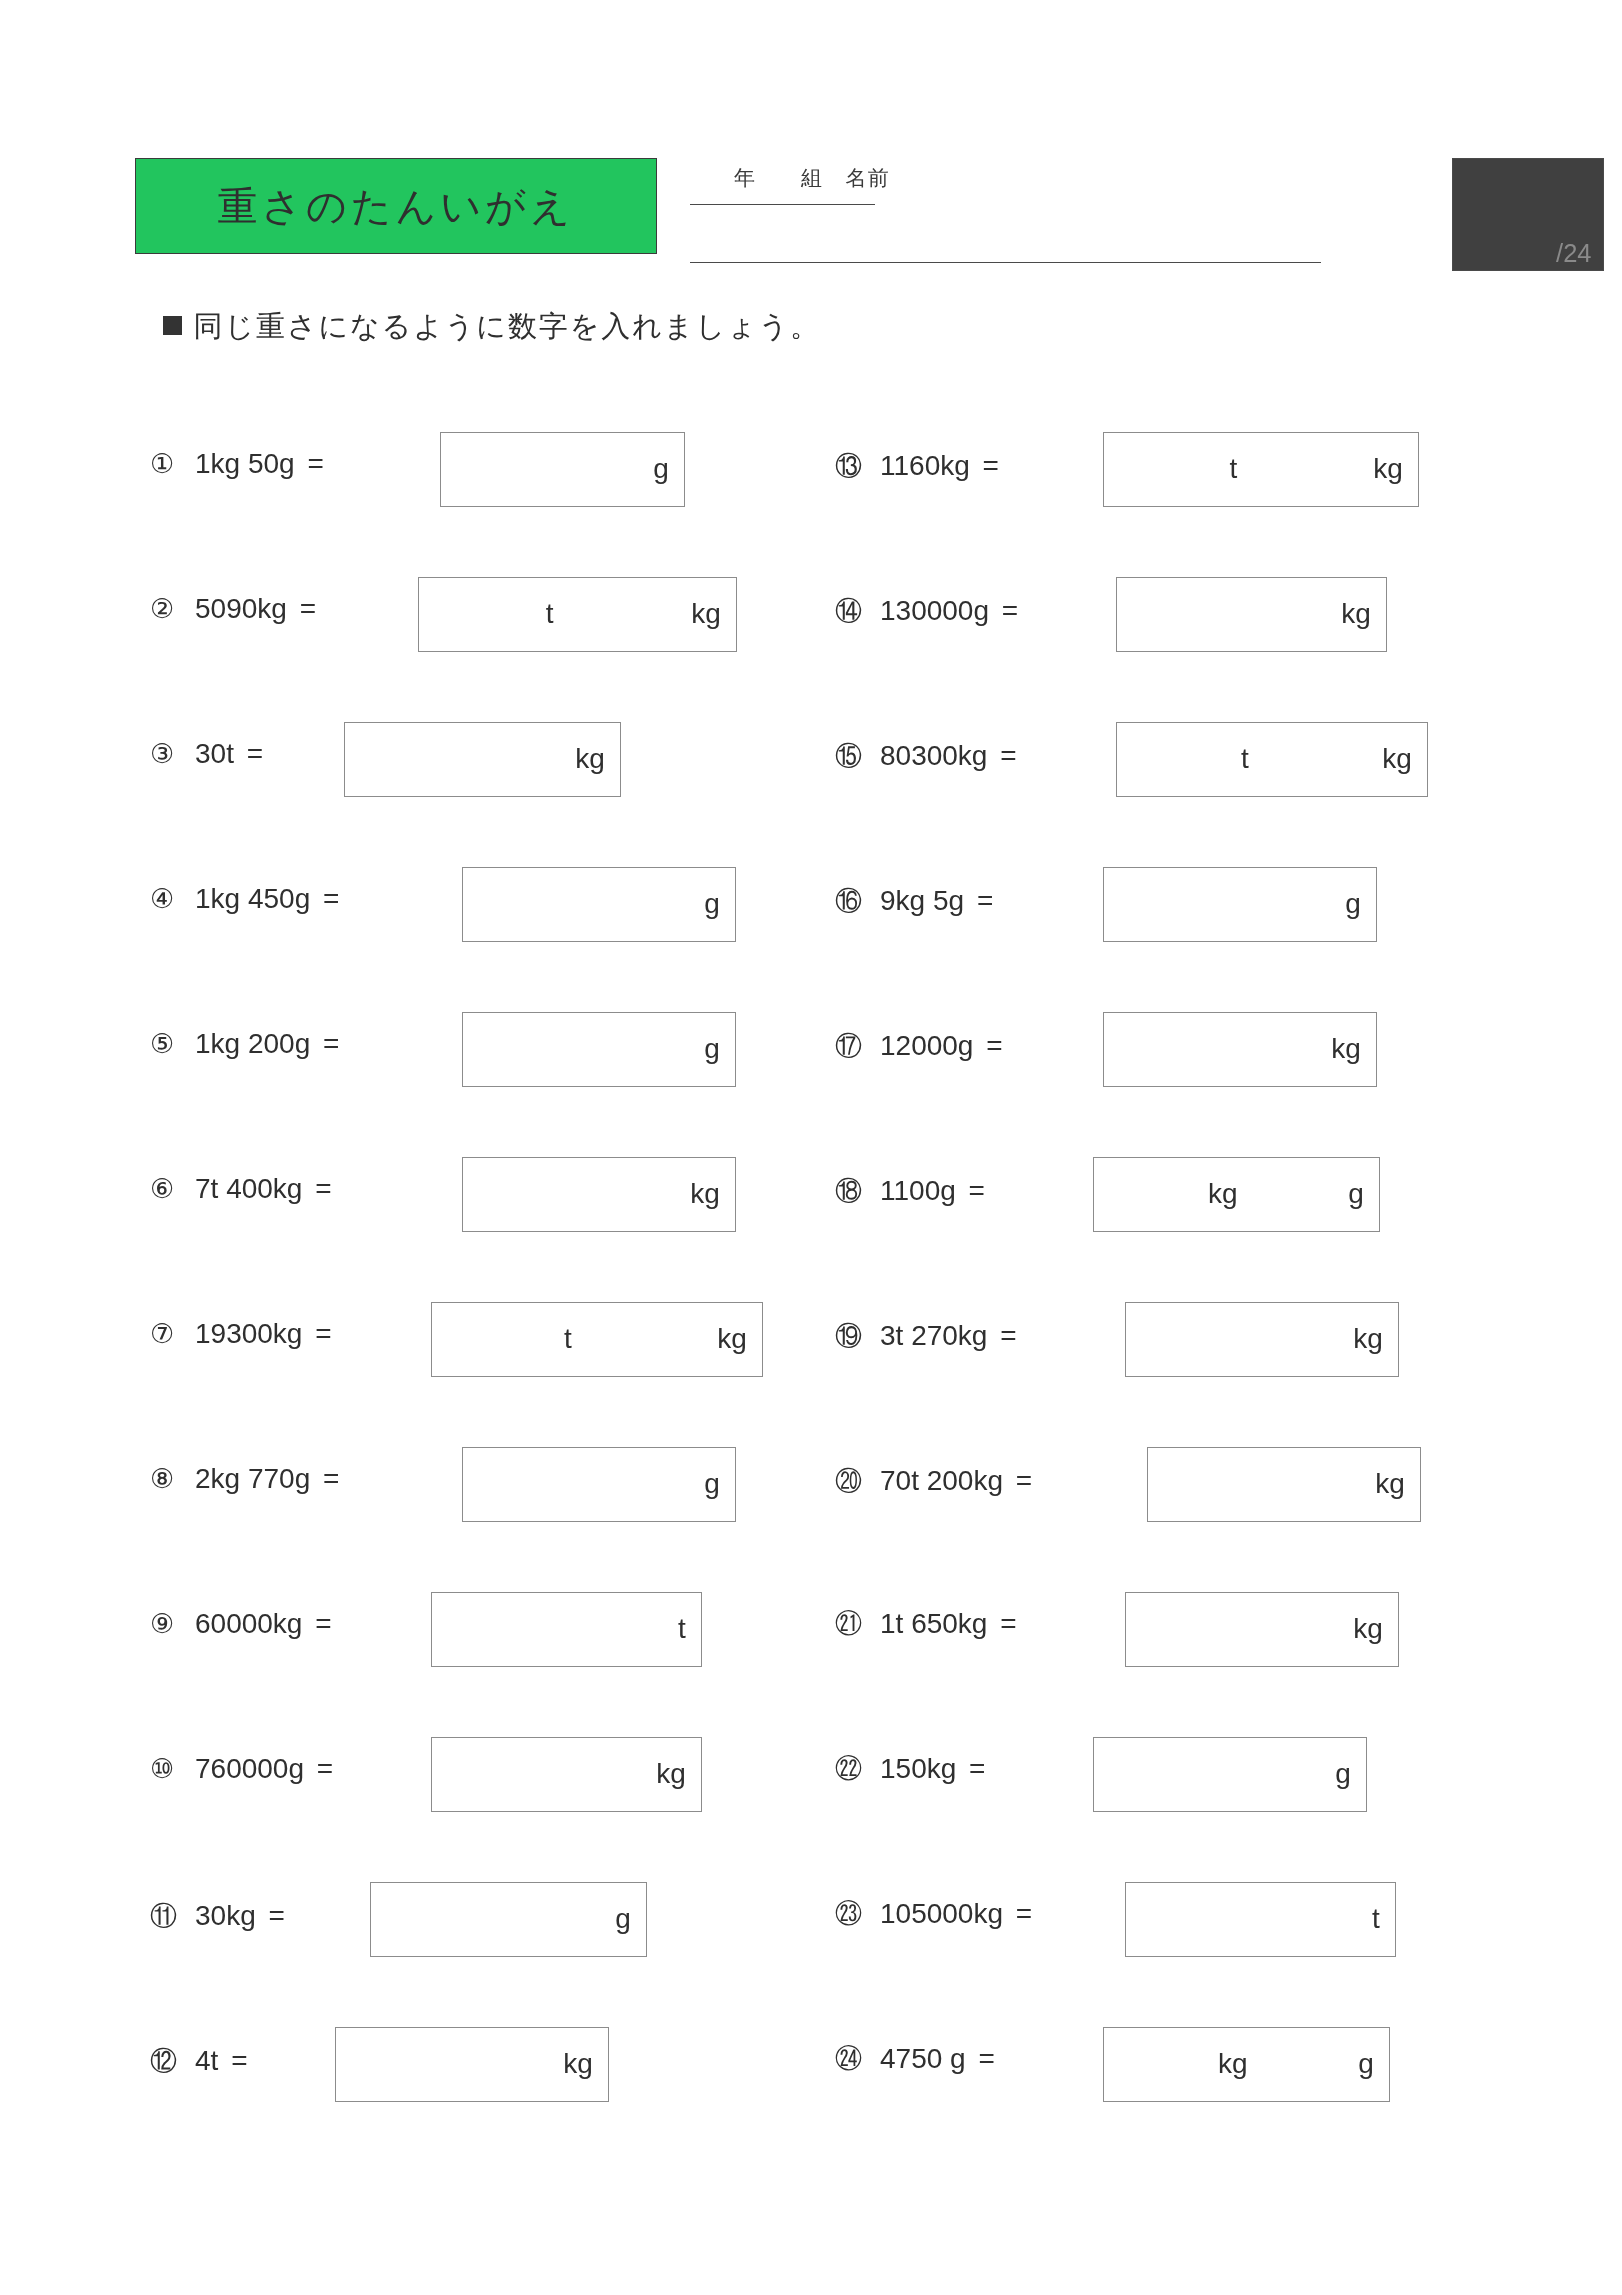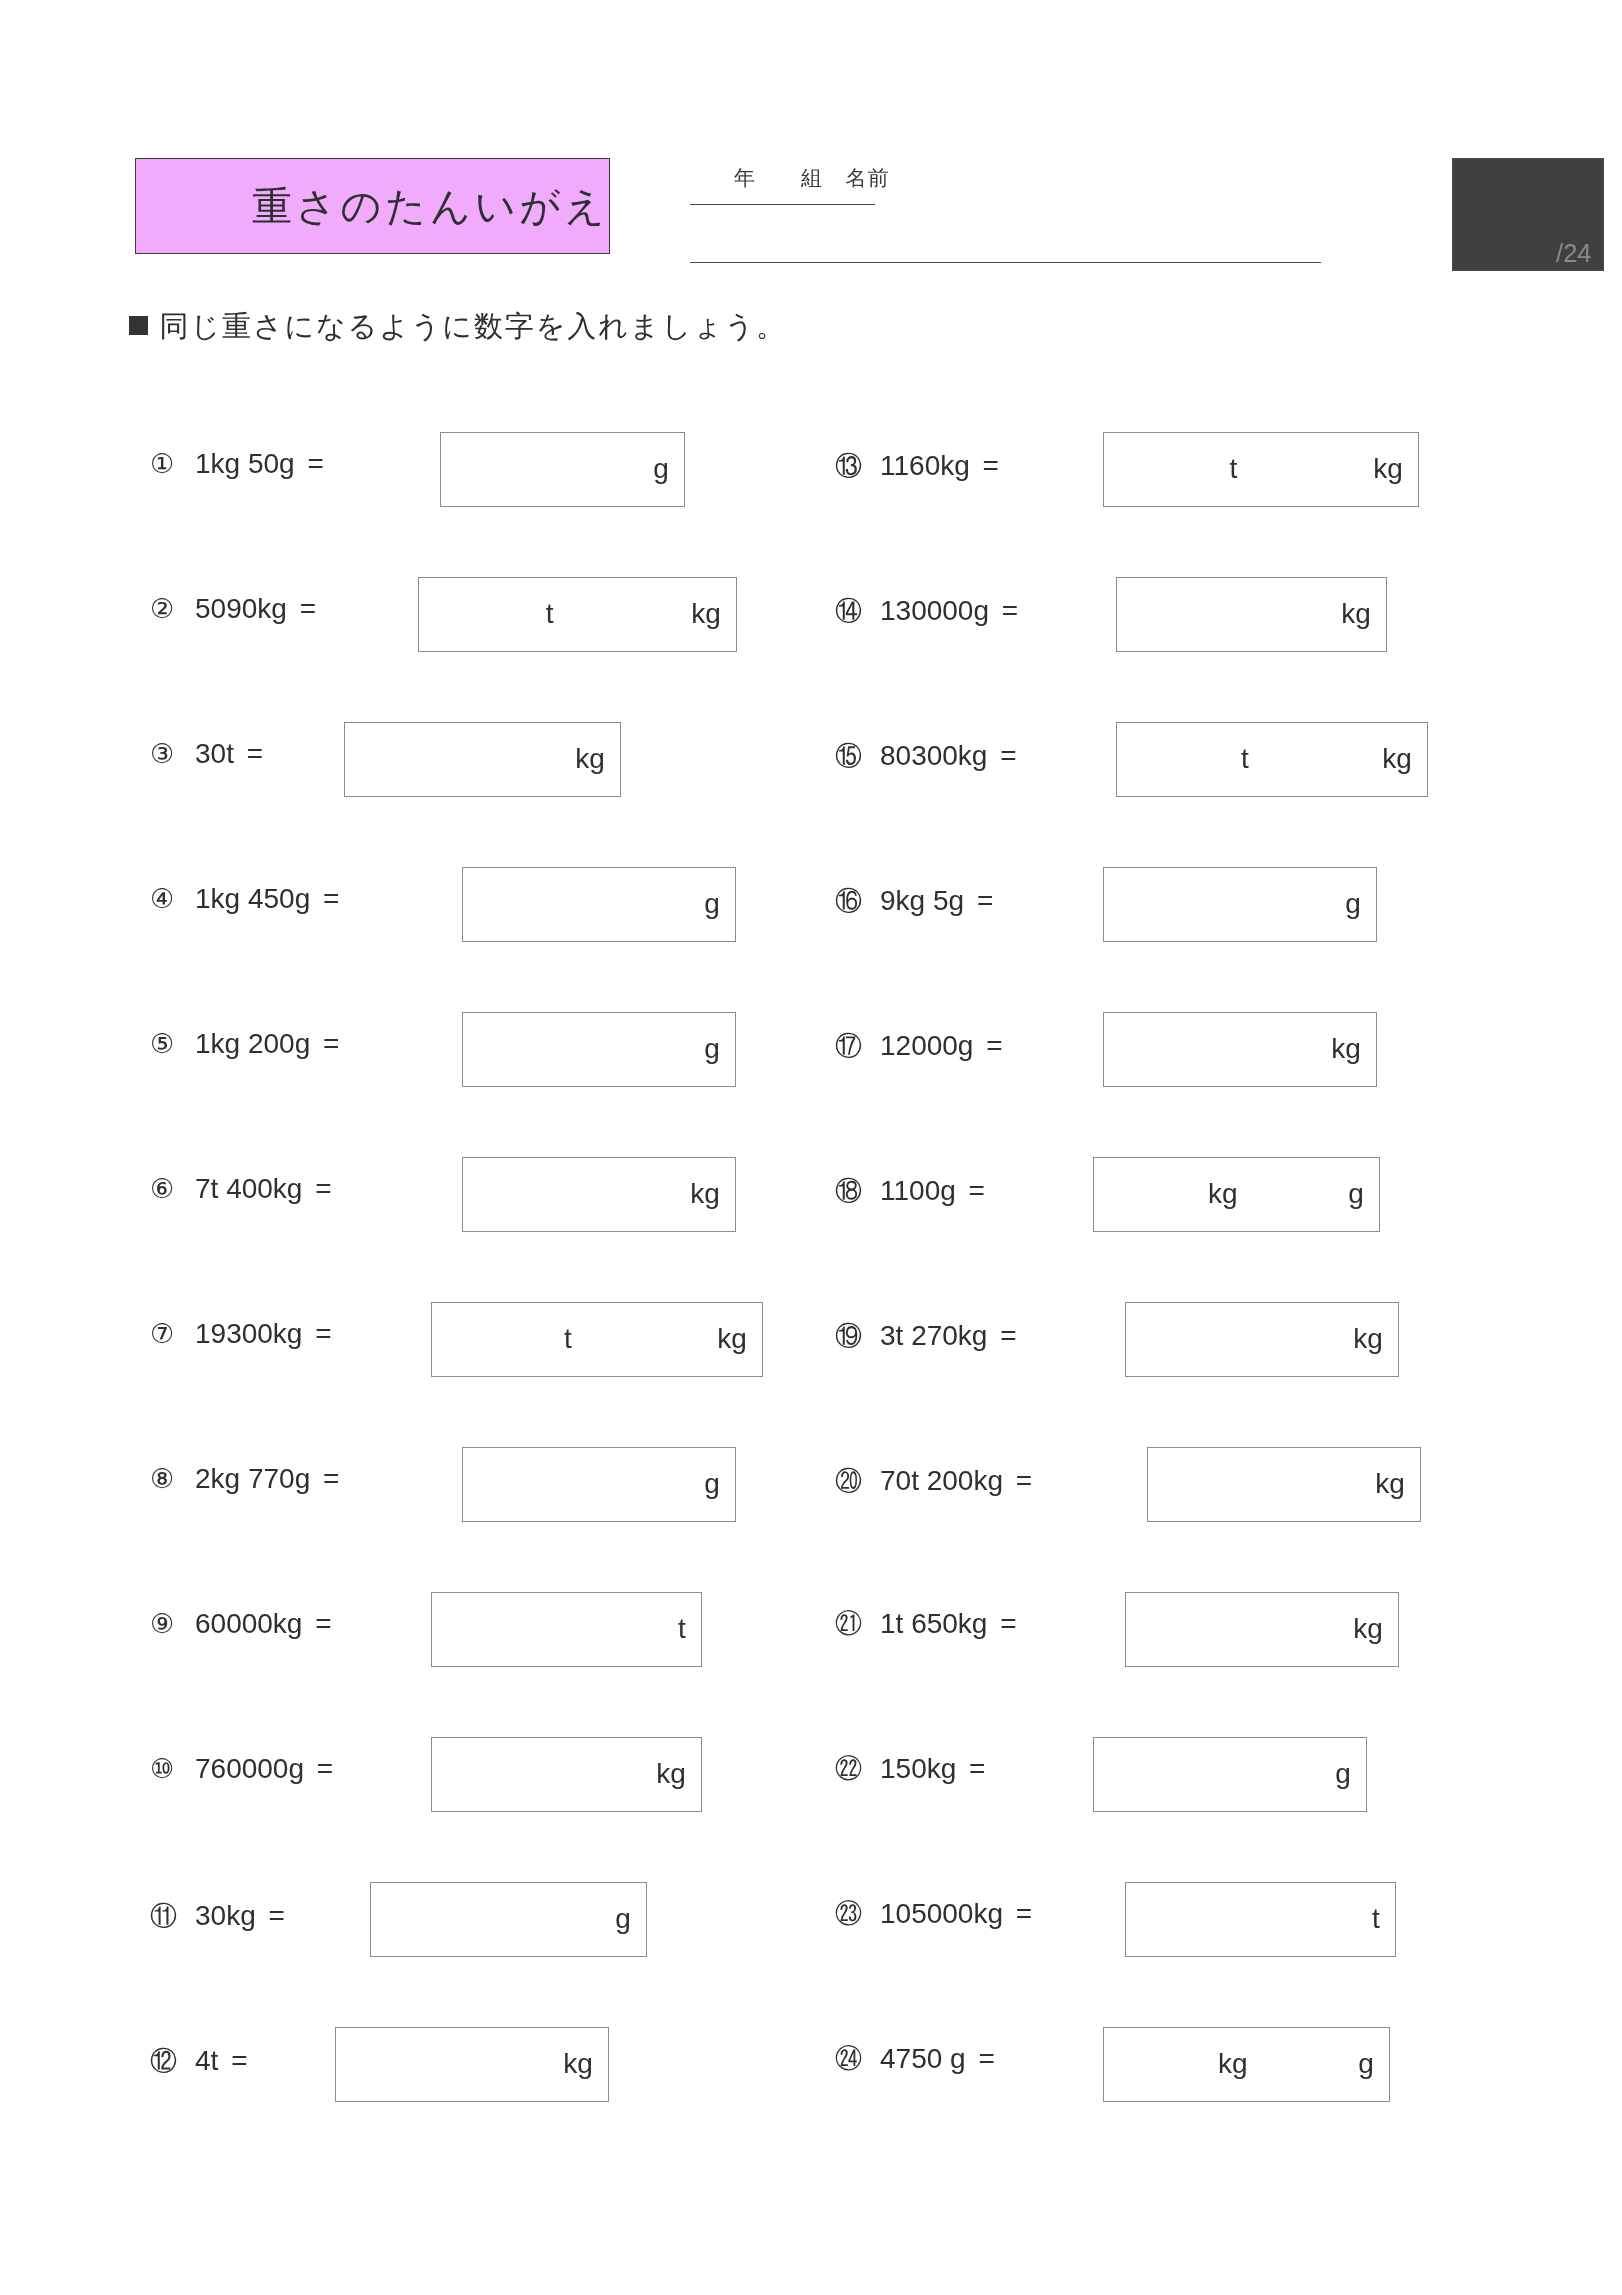--- a/index.html
+++ b/index.html
@@ -21,28 +21,28 @@
     position: absolute;
     left: 135px;
     top: 152px;
     width: 1352px;
     height: 121px;
   }
   .title-box {
     position: absolute;
     left: 0;
     top: 6.4px;
-    width: 475px;
+    width: 522px;
     height: 96px;
     border: 1.9px solid #3b3b3b;
     box-sizing: border-box;
     display: flex;
     align-items: center;
-    justify-content: flex-end;
-    background: #f0abfc;
+    justify-content: center;
+    background: #22c55e;
   }
   .title-text {
     font-size: 40px;
     letter-spacing: 3.8px;
     color: #2f2f2f;
     font-weight: 400;
   }
 
   .name-area {
     position: absolute;
@@ -92,21 +92,21 @@
     position: absolute;
     right: 11.5px;
     bottom: 2.6px;
     font-size: 25.5px;
     color: #8a8a8a;
   }
 
   
   .instruction {
     position: absolute;
-    left: 129px;
+    left: 163px;
     top: 307px;
     font-size: 29px;
     letter-spacing: 1.9px;
     color: #2f2f2f;
     white-space: nowrap;
   }
   .bullet-square {
     display: inline-block;
     width: 19px;
     height: 19px;

